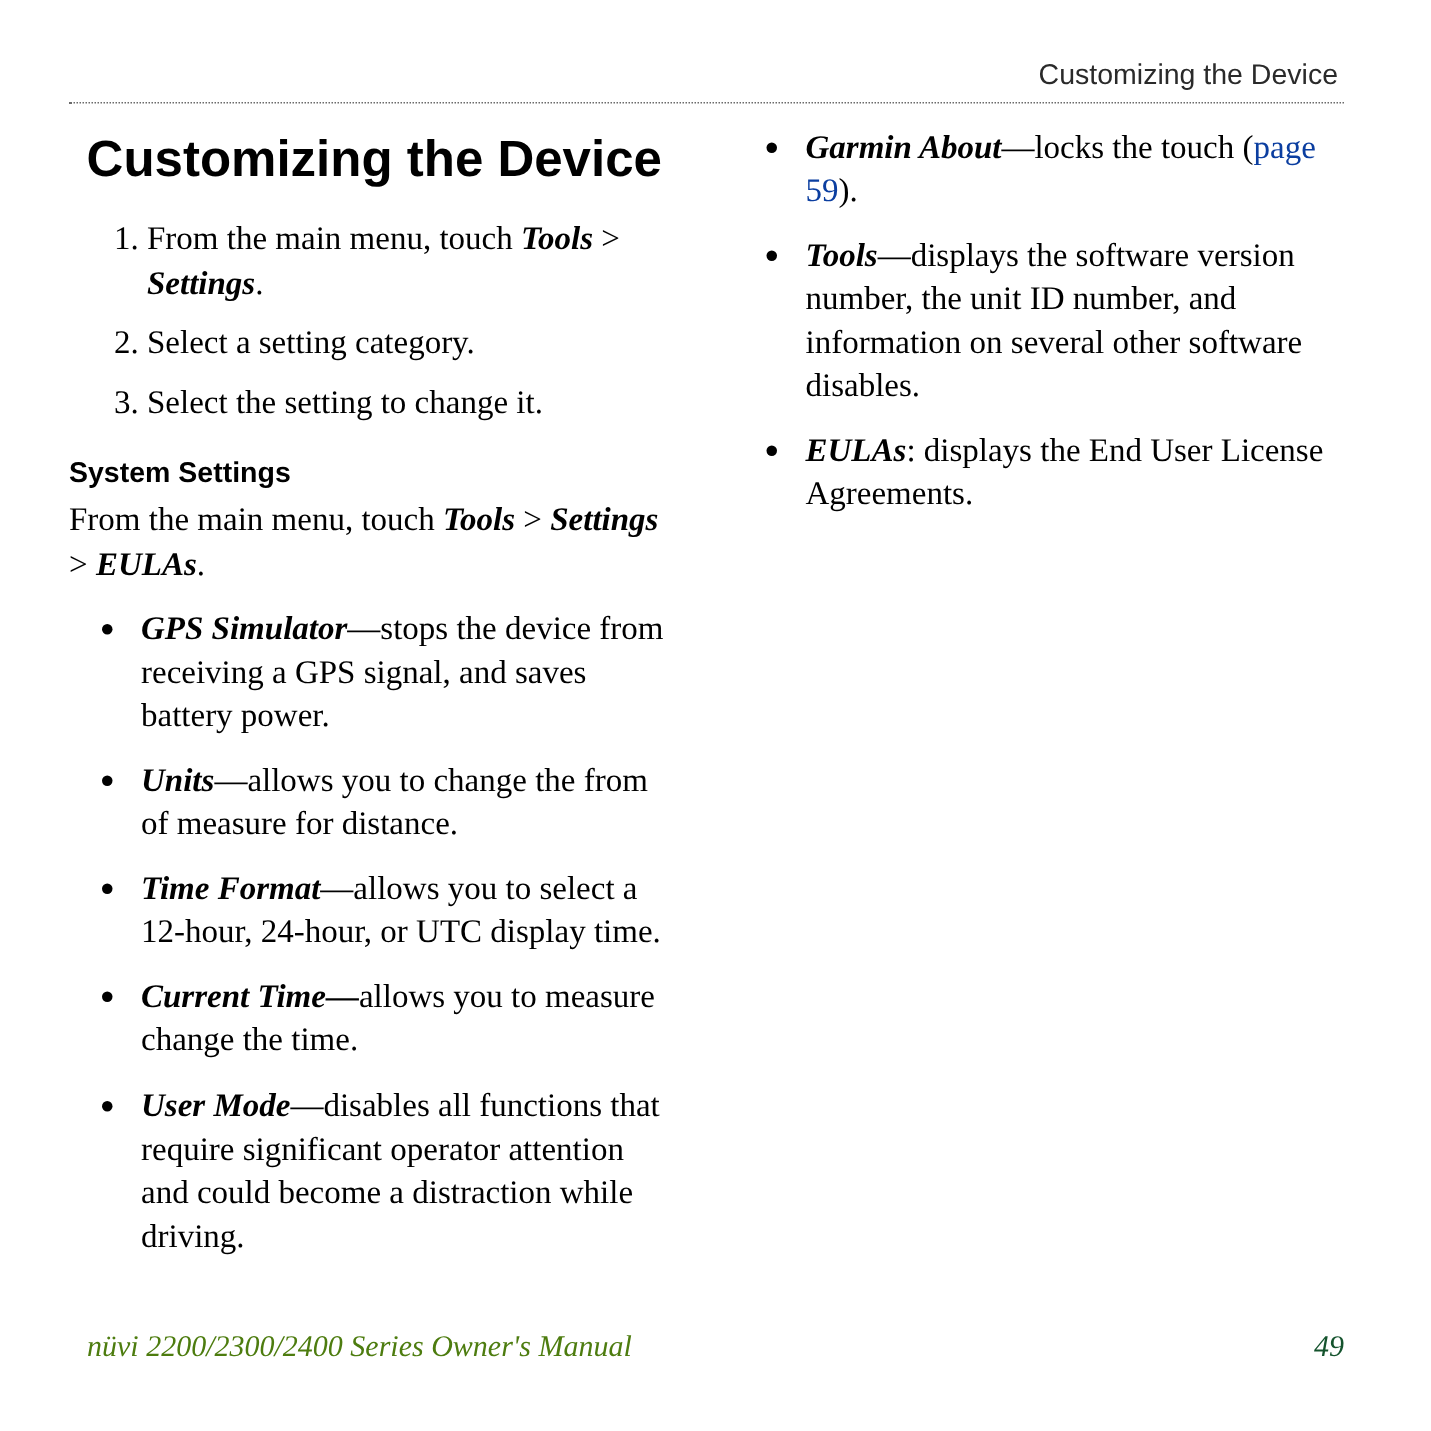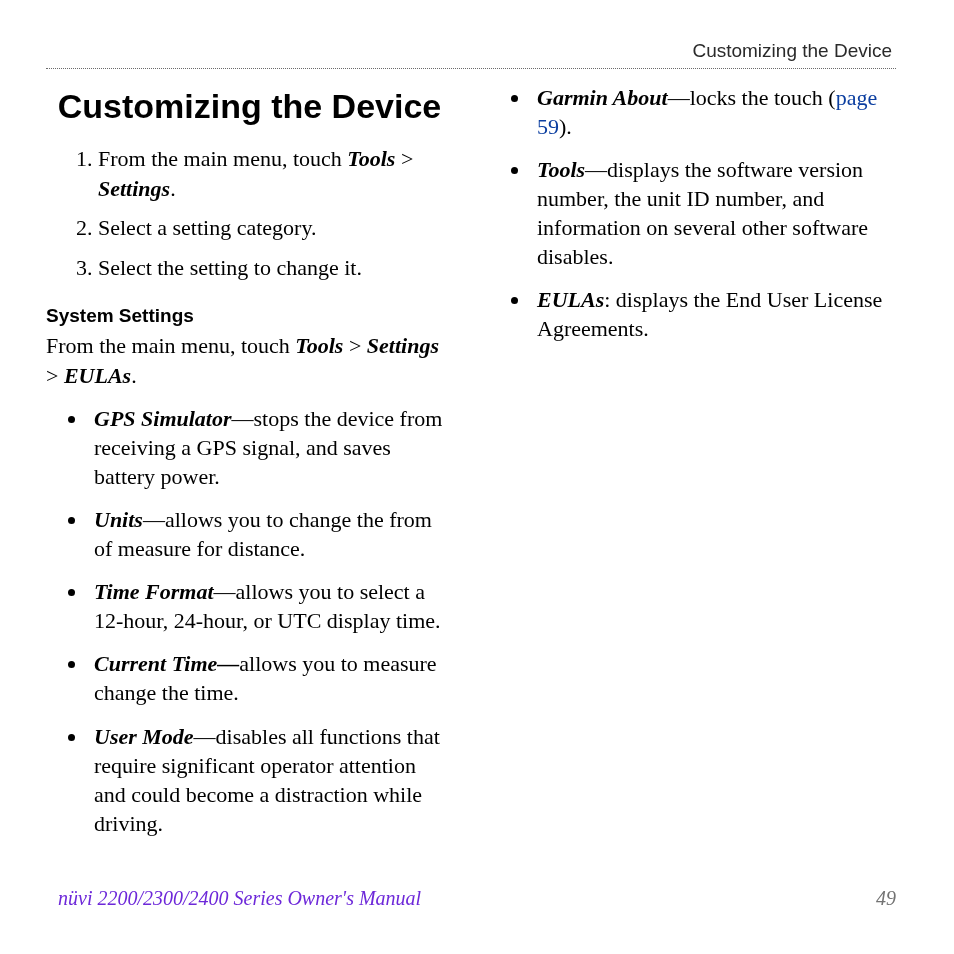--- a/index.html
+++ b/index.html
@@ -83,26 +83,26 @@
       right: 58px;
       bottom: 44px;
       display: flex;
       justify-content: space-between;
       align-items: baseline;
       font-family: "Times New Roman", Times, serif;
     }
     .footer-left {
       font-style: italic;
       font-size: 20px;
-      color: #6d28d9;
+      color: #4d7c0f;
     }
     .footer-right {
       font-style: italic;
       font-size: 20px;
-      color: #737373;
+      color: #14532d;
     }
   </style>
 </head>
 <body>
 
 <div class="page">
 
   <div class="running-head">Customizing the Device</div>
   <hr class="divider">
 

